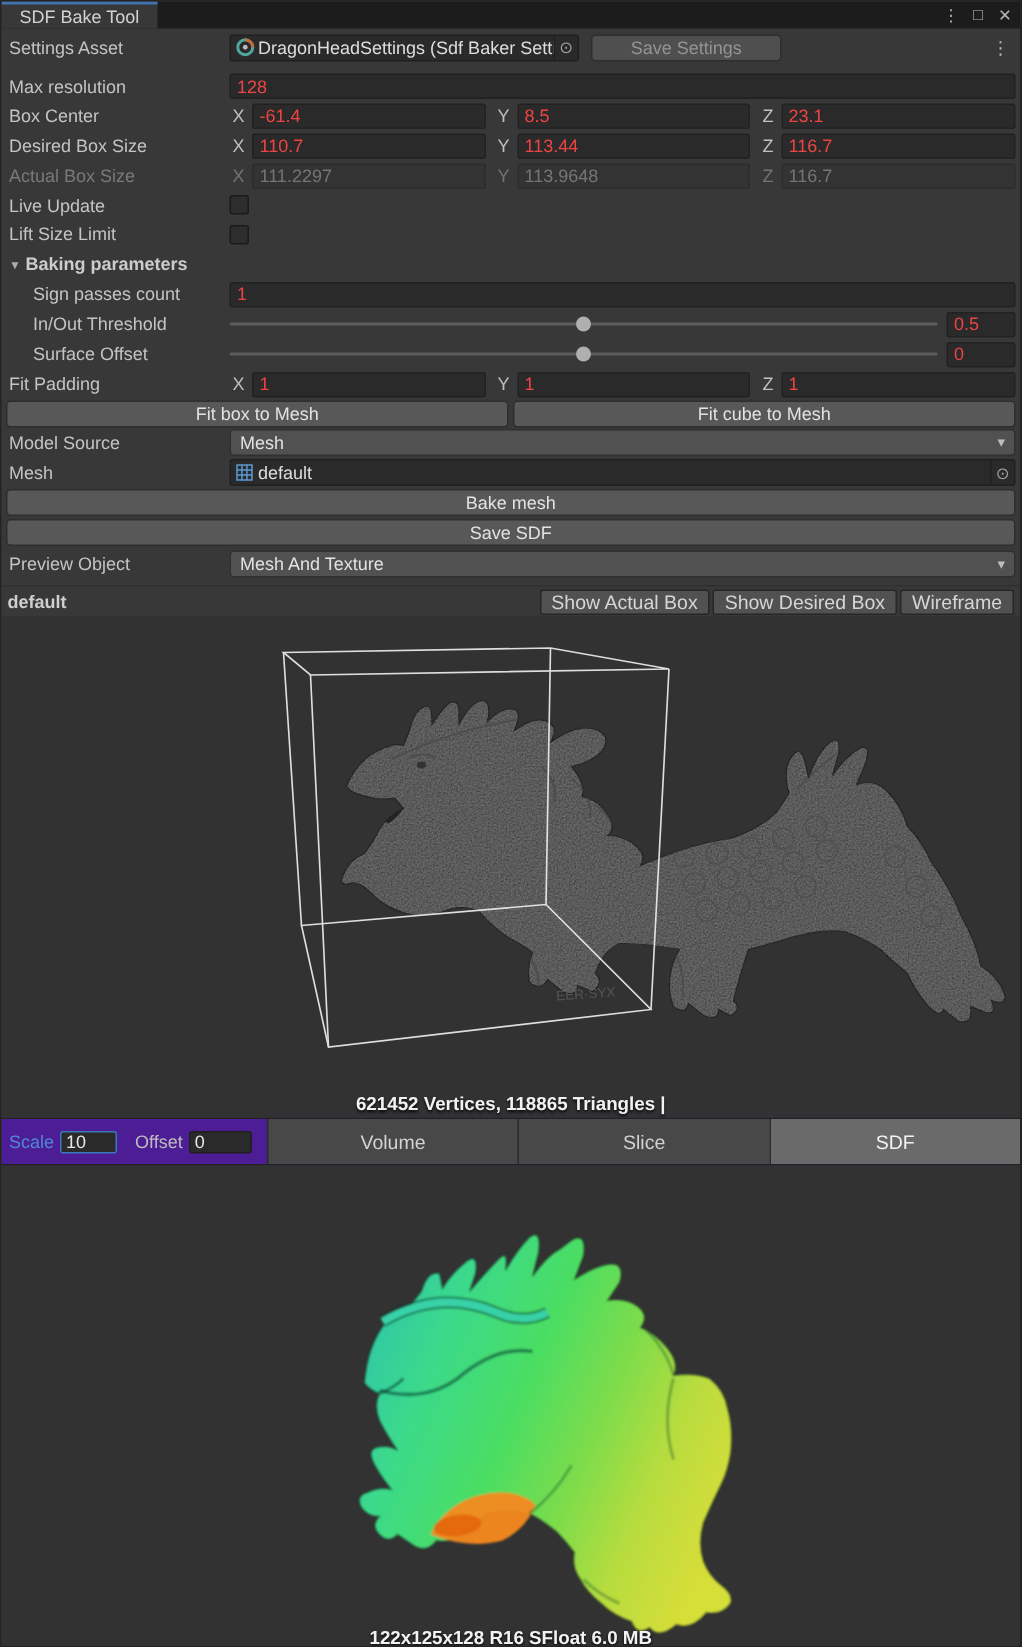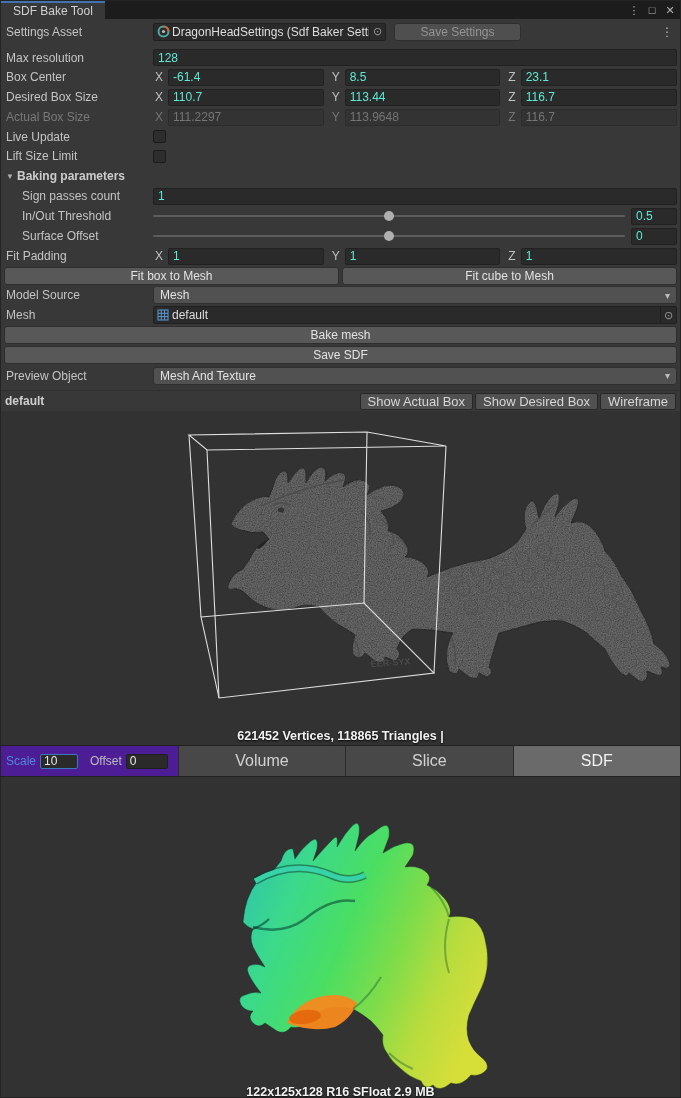--- a/index.html
+++ b/index.html
@@ -17,21 +17,21 @@
   .winbtn{width:16px;height:16px;display:flex;align-items:center;justify-content:center;font-size:11px;cursor:default;}
   
   .content{padding:0 3px;}
   .row{display:flex;align-items:center;height:20px;}
   .lbl{width:149px;flex:0 0 149px;padding-left:2px;color:#c4c4c4;white-space:nowrap;overflow:hidden;}
   .lbl.sub{padding-left:18px;}
   .lbl.disabled{color:#797979;}
   .lbl.bold{font-weight:bold;color:#cccccc;}
   .foldout{display:flex;align-items:center;}
   .foldout .arrow{font-size:8px;color:#adadad;width:13px;padding-left:2px;}
-  .field{background:#2a2a2a;border:1px solid #212121;border-radius:2px;height:17px;display:flex;align-items:center;padding:0 4px;color:#5eead4;overflow:hidden;white-space:nowrap;}
+  .field{background:#2a2a2a;border:1px solid #212121;border-radius:2px;height:17px;display:flex;align-items:center;padding:0 4px;color:#ef4444;overflow:hidden;white-space:nowrap;}
   .field.grow{flex:1;}
   .field.disabled{background:#333333;border-color:#2c2c2c;color:#757575;}
   .triple{flex:1;display:flex;align-items:center;}
   .axis{padding:0 5px 0 2px;color:#c0c0c0;}
   .axis.disabled{color:#757575;}
   .triple .cell{flex:1;display:flex;align-items:center;min-width:0;}
   .objfield{background:#2a2a2a;border:1px solid #202020;border-radius:2px;height:18px;display:flex;align-items:center;padding:0 0 0 3px;color:#dedede;}
   .objfield .txt{flex:1;overflow:hidden;white-space:nowrap;padding-right:2px;}
   .picker{flex:0 0 16px;height:100%;display:flex;align-items:center;justify-content:center;color:#9d9d9d;border-left:1px solid #202020;font-size:11px;}
   .btn{background:#585858;border:1px solid #2e2e2e;border-radius:3px;height:18px;display:flex;align-items:center;justify-content:center;color:#e2e2e2;padding:0 8px;cursor:default;}
@@ -55,21 +55,21 @@
   .vp2{height:324px;}
   .overlay-stats{position:absolute;left:0;right:0;bottom:2px;text-align:center;color:#f2f2f2;font-size:12.5px;font-weight:bold;text-shadow:0 1px 2px rgba(0,0,0,.9);}
   .viewport svg{position:absolute;left:0;top:0;}
   
   .sdftoolbar{height:32px;background:#4c1d95;border-top:1px solid #212121;border-bottom:1px solid #212121;display:flex;align-items:center;}
   .scale-lbl{color:#4f88d8;padding:0 4px 0 5px;}
   .scale-field{width:38px;height:15px;background:#2a2a2a;border:1px solid #3a79bb;border-radius:2px;color:#e6e6e6;display:flex;align-items:center;padding:0 3px;}
   .offset-lbl{color:#bdbdbd;padding:0 4px 0 12px;}
   .offset-field{width:42px;height:15px;background:#2a2a2a;border:1px solid #1f1f1f;border-radius:2px;color:#e6e6e6;display:flex;align-items:center;padding:0 3px;}
   .sdf-tabs{flex:1;display:flex;height:100%;margin-left:10px;}
-  .sdf-tab{flex:1;display:flex;align-items:center;justify-content:center;background:#484848;color:#d2d2d2;border-left:1px solid #2b2b2b;font-size:16px;}
+  .sdf-tab{flex:1;display:flex;align-items:center;justify-content:center;background:#484848;color:#d2d2d2;border-left:1px solid #2b2b2b;font-size:13px;}
   .sdf-tab.active{background:#6a6a6a;color:#f2f2f2;}
   .bottomstrip{height:11px;background:#262626;border-top:1px solid #1d1d1d;}
 </style>
 </head>
 <body>
 
 <div class="window">
 
   <div class="tabbar">
     <div class="tab">
@@ -433,17 +433,17 @@
         <path d="M252,152 Q262,148 268,142" fill="none" stroke="rgba(6,60,45,0.6)" stroke-width="2"></path>
 
         <g fill="none" stroke="rgba(6,70,40,0.35)" stroke-width="2">
           <path d="M430,110 Q444,124 448,140"></path>
           <path d="M388,276 Q398,286 412,292"></path>
           <path d="M448,142 Q440,170 448,196"></path>
           <path d="M352,232 Q368,220 380,200"></path>
         </g>
       </g>
     </svg>
-    <div class="overlay-stats">122x125x128 R16 SFloat 2.9 MB</div>
+    <div class="overlay-stats">122x125x128 R16 SFloat 6.0 MB</div>
   </div>
 
   <div class="bottomstrip"></div>
 </div>
 
 </body></html>

